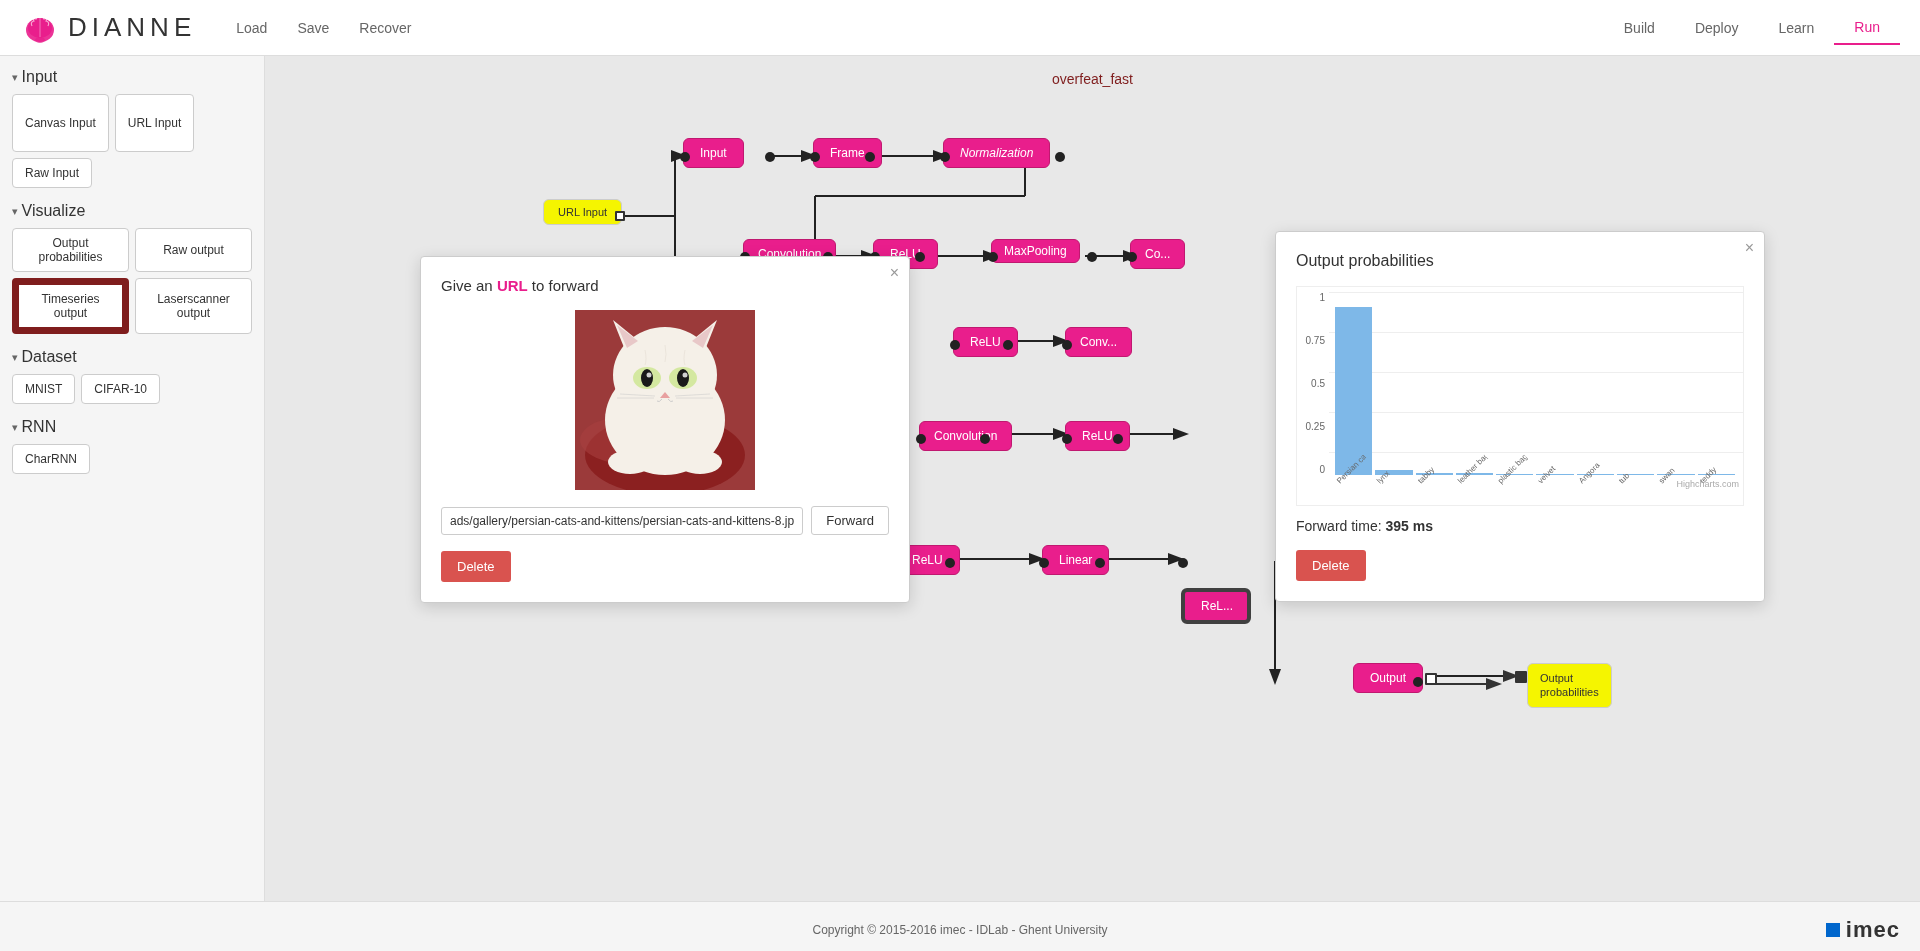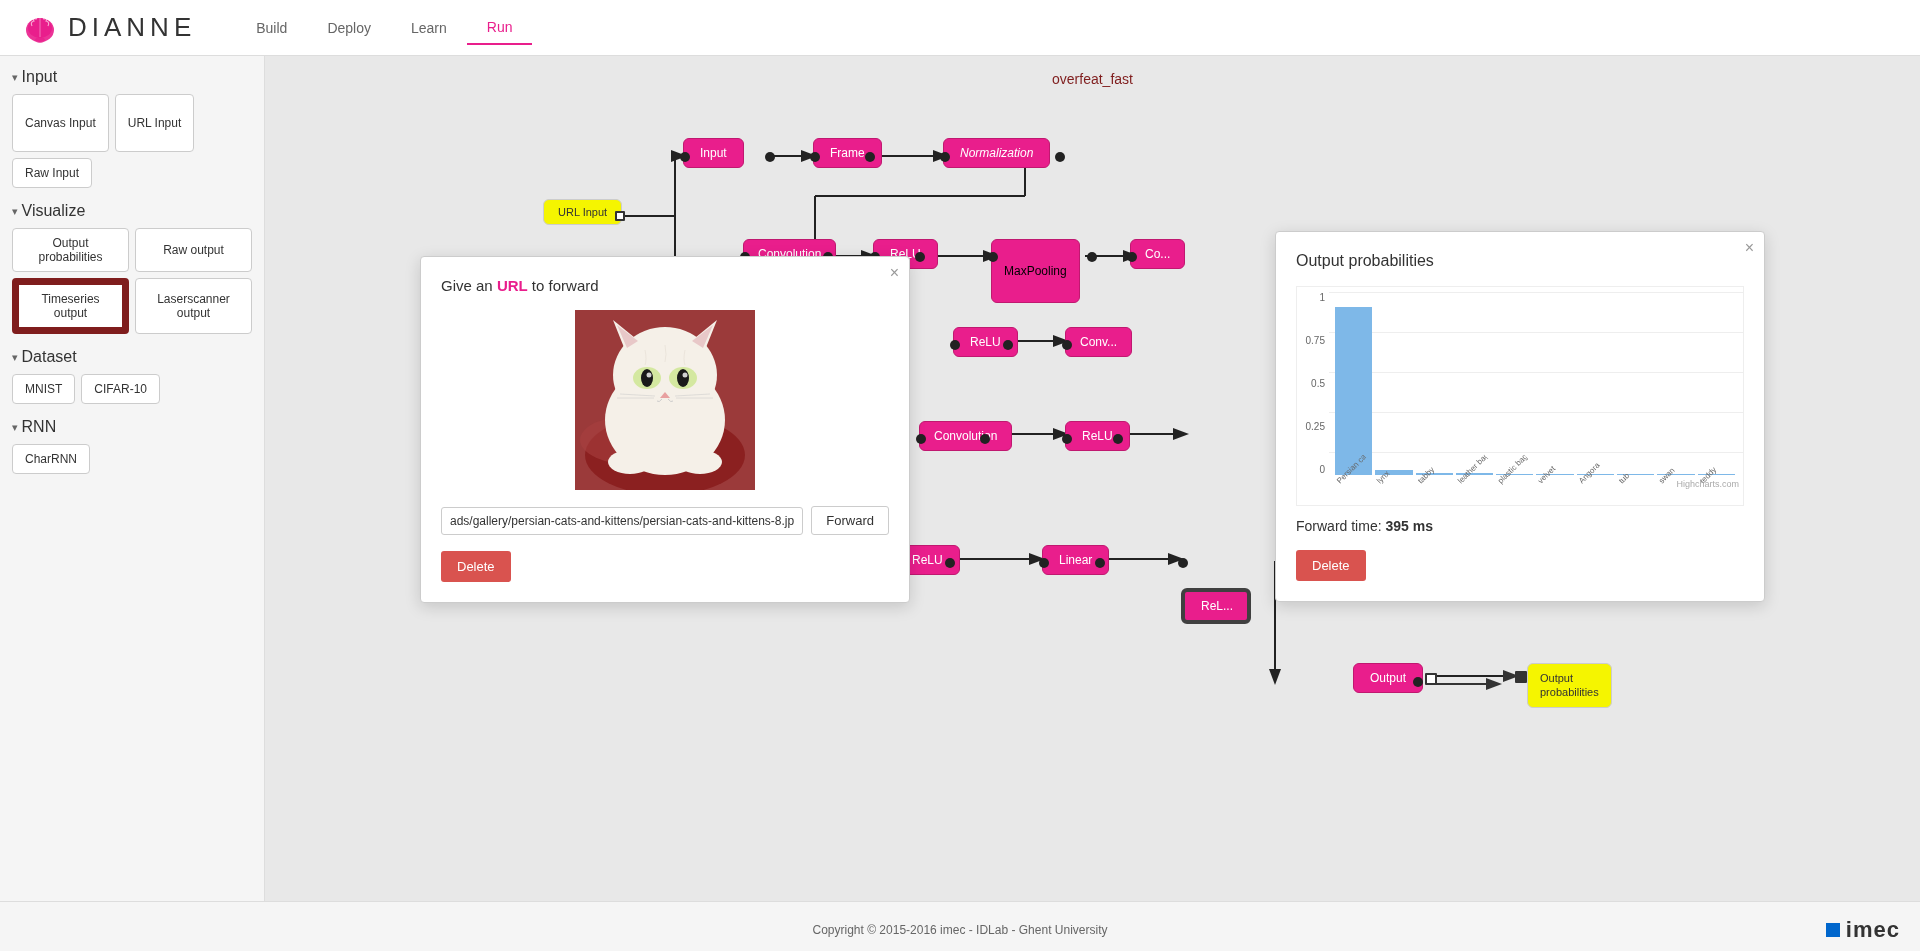--- a/index.html
+++ b/index.html
@@ -14,20 +14,25 @@
     <svg width="40" height="40" viewBox="0 0 40 40">
       <ellipse cx="20" cy="22" rx="14" ry="12" fill="#e91e8c" opacity="0.9"></ellipse>
       <ellipse cx="20" cy="20" rx="12" ry="10" fill="#e91e8c"></ellipse>
       <path d="M12 18 Q10 14 14 13 Q12 10 16 11 Q17 8 20 9 Q23 8 24 11 Q28 10 26 13 Q30 14 28 18" fill="none" stroke="#fff" stroke-width="1.2" opacity="0.6"></path>
       <line x1="20" y1="9" x2="20" y2="29" stroke="#fff" stroke-width="0.8" opacity="0.5"></line>
       <ellipse cx="20" cy="32" rx="5" ry="3" fill="#e91e8c" opacity="0.7"></ellipse>
     </svg>
     <span style="font-size:26px;font-weight:300;letter-spacing:5px;color:#333;">DIANNE</span>
   </div>
 
+  <nav style="display:flex;gap:30px;flex:1;">
+    <a style="color:#666;font-size:14px;cursor:pointer;text-decoration:none;">Load</a>
+    <a style="color:#666;font-size:14px;cursor:pointer;text-decoration:none;">Save</a>
+    <a style="color:#666;font-size:14px;cursor:pointer;text-decoration:none;">Recover</a>
+  </nav>
 
   <div style="display:flex;">
     <button style="padding:8px 20px;font-size:14px;color:#666;cursor:pointer;border:none;background:transparent;">Build</button>
     <button style="padding:8px 20px;font-size:14px;color:#666;cursor:pointer;border:none;background:transparent;">Deploy</button>
     <button style="padding:8px 20px;font-size:14px;color:#666;cursor:pointer;border:none;background:transparent;">Learn</button>
     <button style="padding:8px 20px;font-size:14px;color:#e91e8c;cursor:pointer;border:none;background:transparent;border-bottom:2px solid #e91e8c;font-weight:500;">Run</button>
   </div>
 </div>
 
 <div style="display:flex;height:845px;">
@@ -136,21 +141,21 @@
     <div style="position:absolute;left:600px;top:96px;width:10px;height:10px;background:#222;border-radius:50%;"></div>
     <div style="position:absolute;left:675px;top:96px;width:10px;height:10px;background:#222;border-radius:50%;"></div>
     <div style="position:absolute;left:790px;top:96px;width:10px;height:10px;background:#222;border-radius:50%;"></div>
 
     <div style="position:absolute;left:278px;top:143px;background:#f5f500;border-radius:6px;padding:6px 14px;color:#333;font-size:11px;font-weight:500;cursor:move;border:1px solid #ccc;">URL Input</div>
 
     <div style="position:absolute;left:350px;top:155px;width:10px;height:10px;background:#fff;border:2px solid #333;border-radius:1px;"></div>
 
     <div style="position:absolute;left:478px;top:183px;background:#e91e8c;border-radius:6px;padding:7px 14px;color:#fff;font-size:12px;font-weight:500;cursor:move;border:1px solid #c01870;">Convolution</div>
     <div style="position:absolute;left:608px;top:183px;background:#e91e8c;border-radius:6px;padding:7px 16px;color:#fff;font-size:12px;font-weight:500;cursor:move;border:1px solid #c01870;">ReLU</div>
-    <div style="position:absolute;left:726px;top:183px;background:#e91e8c;border-radius:6px;padding:24px 12px;color:#000000;font-size:12px;font-weight:500;cursor:move;border:1px solid #c01870;">MaxPooling</div>
+    <div style="position:absolute;left:726px;top:183px;background:#e91e8c;border-radius:6px;padding:4px 12px;color:#ffffff;font-size:12px;font-weight:500;cursor:move;border:1px solid #c01870;">MaxPooling</div>
 
     <div style="position:absolute;left:865px;top:183px;background:#e91e8c;border-radius:6px;padding:7px 14px;color:#fff;font-size:12px;font-weight:500;cursor:move;border:1px solid #c01870;overflow:hidden;max-width:90px;">Co...</div>
 
     <div style="position:absolute;left:475px;top:196px;width:10px;height:10px;background:#222;border-radius:50%;"></div>
     <div style="position:absolute;left:558px;top:196px;width:10px;height:10px;background:#222;border-radius:50%;"></div>
     <div style="position:absolute;left:605px;top:196px;width:10px;height:10px;background:#222;border-radius:50%;"></div>
     <div style="position:absolute;left:650px;top:196px;width:10px;height:10px;background:#222;border-radius:50%;"></div>
     <div style="position:absolute;left:723px;top:196px;width:10px;height:10px;background:#222;border-radius:50%;"></div>
     <div style="position:absolute;left:822px;top:196px;width:10px;height:10px;background:#222;border-radius:50%;"></div>
     <div style="position:absolute;left:862px;top:196px;width:10px;height:10px;background:#222;border-radius:50%;"></div>

